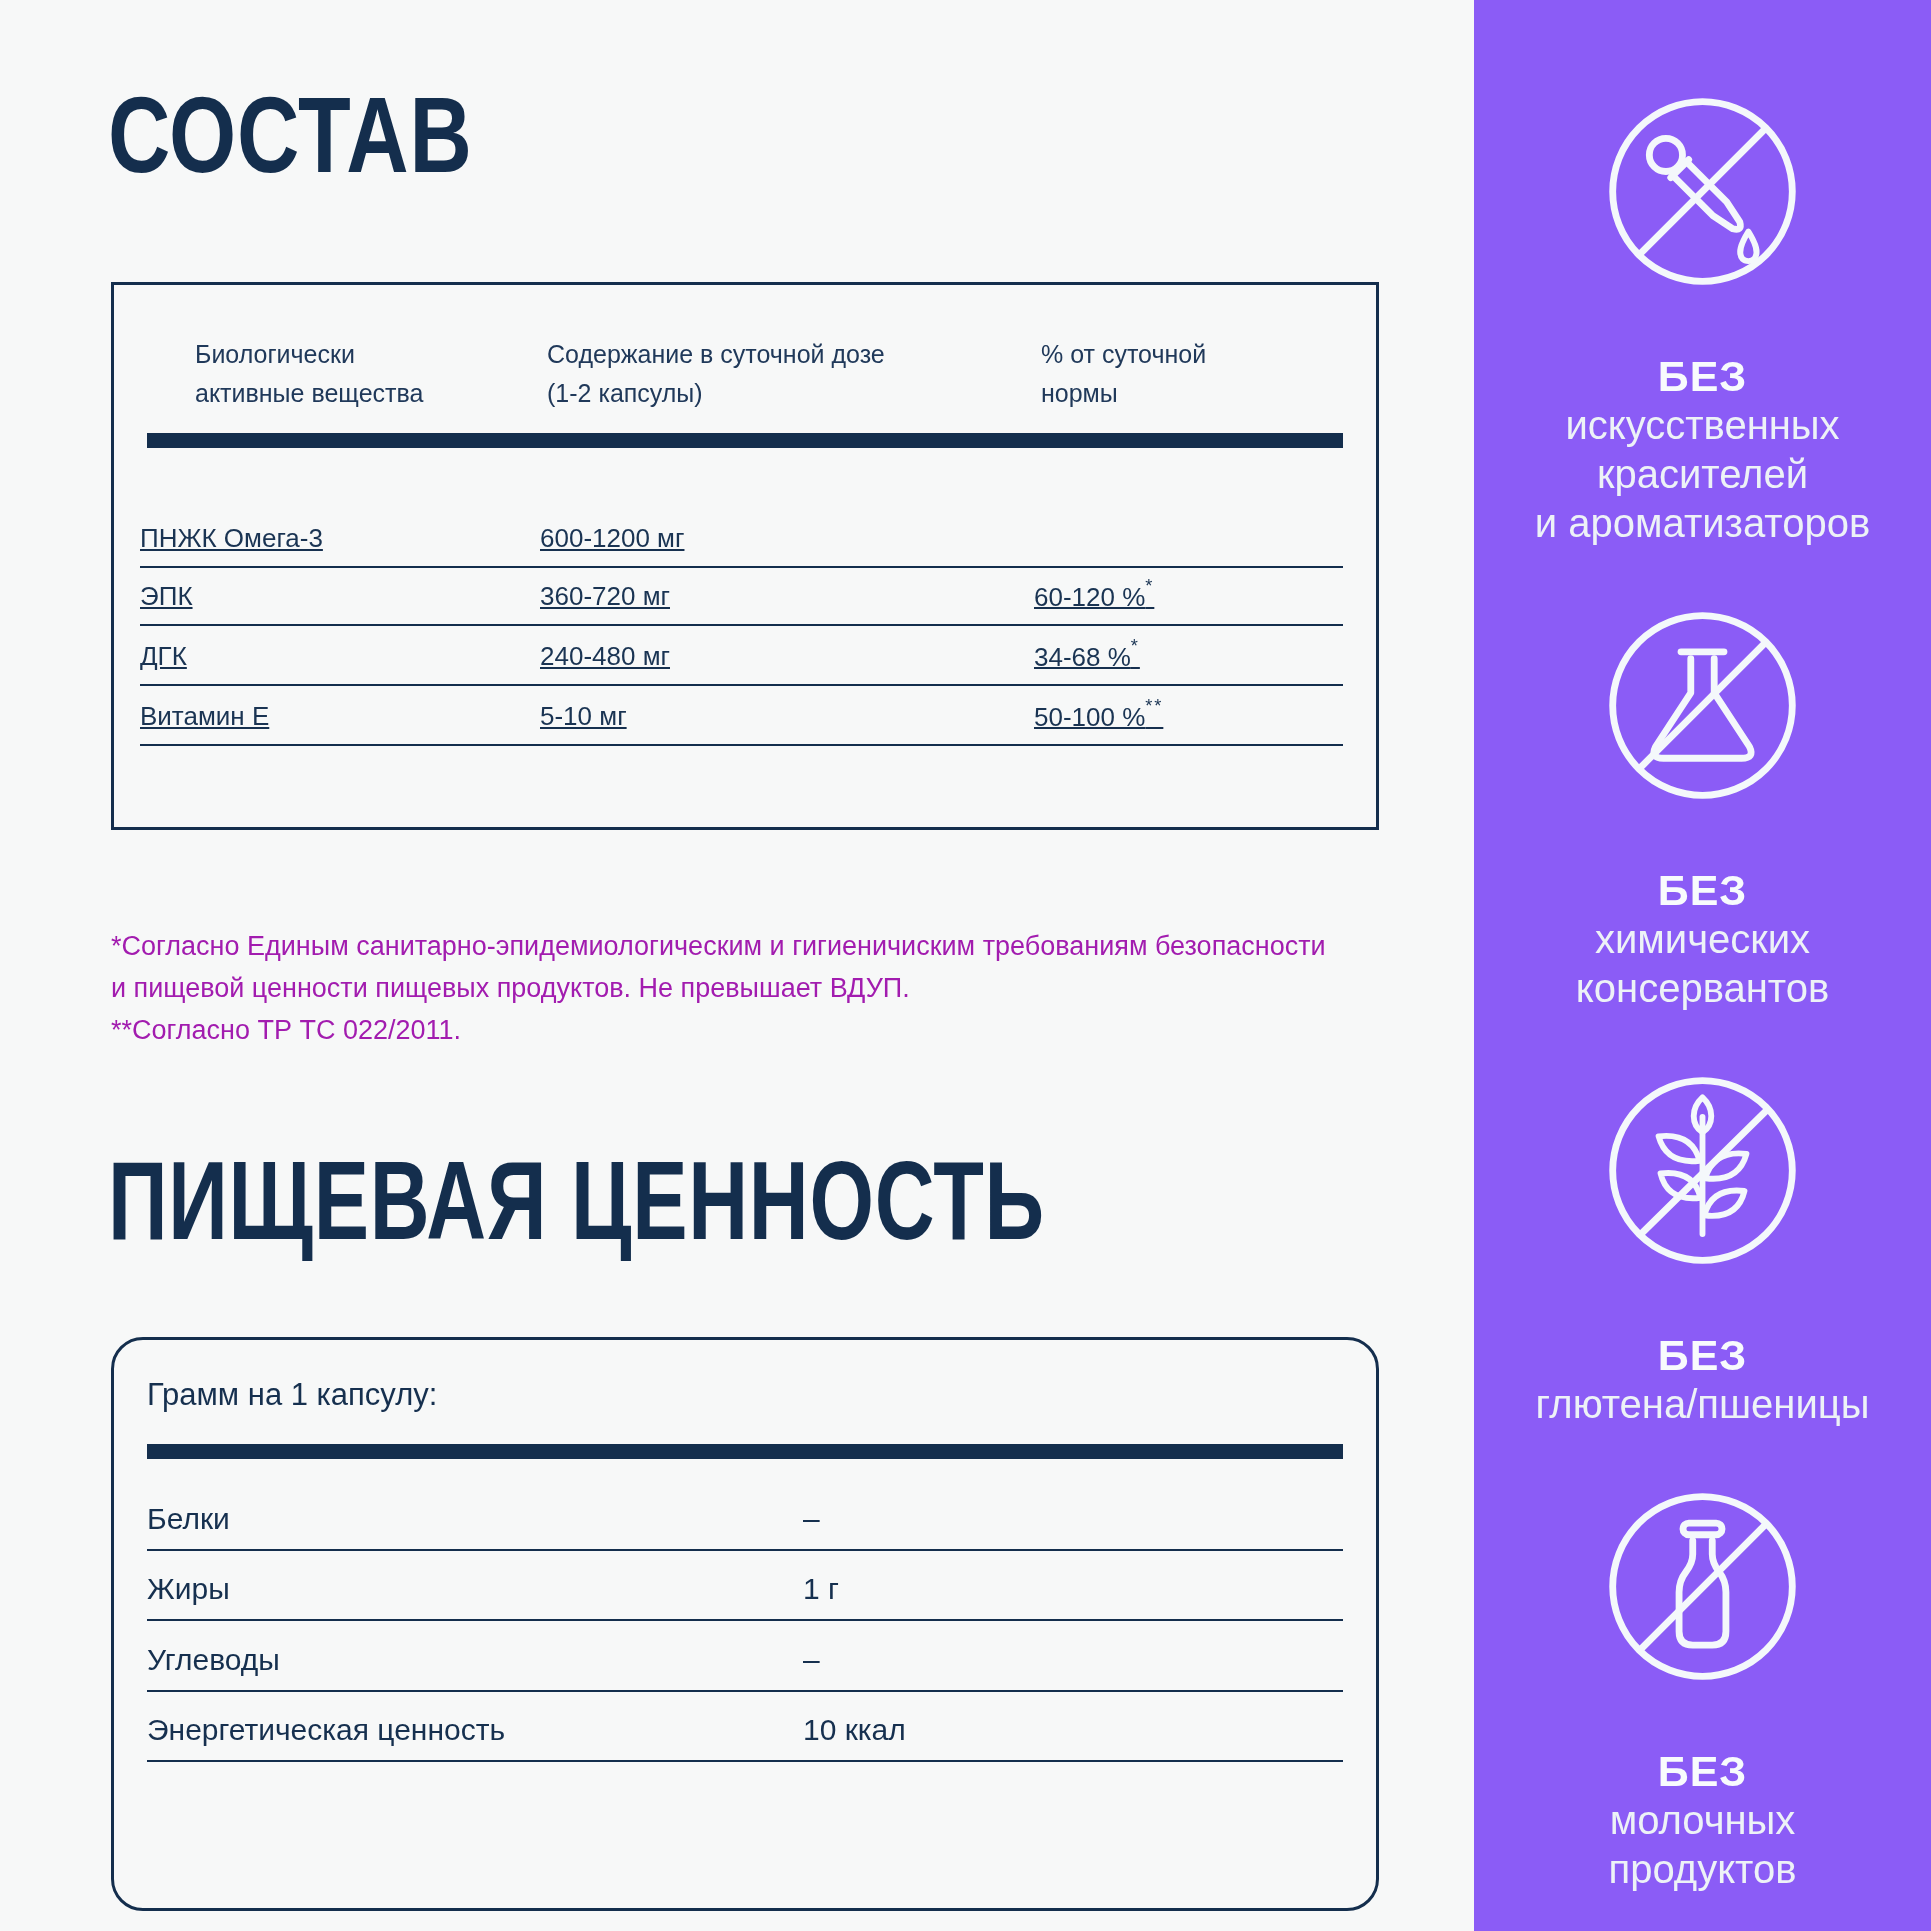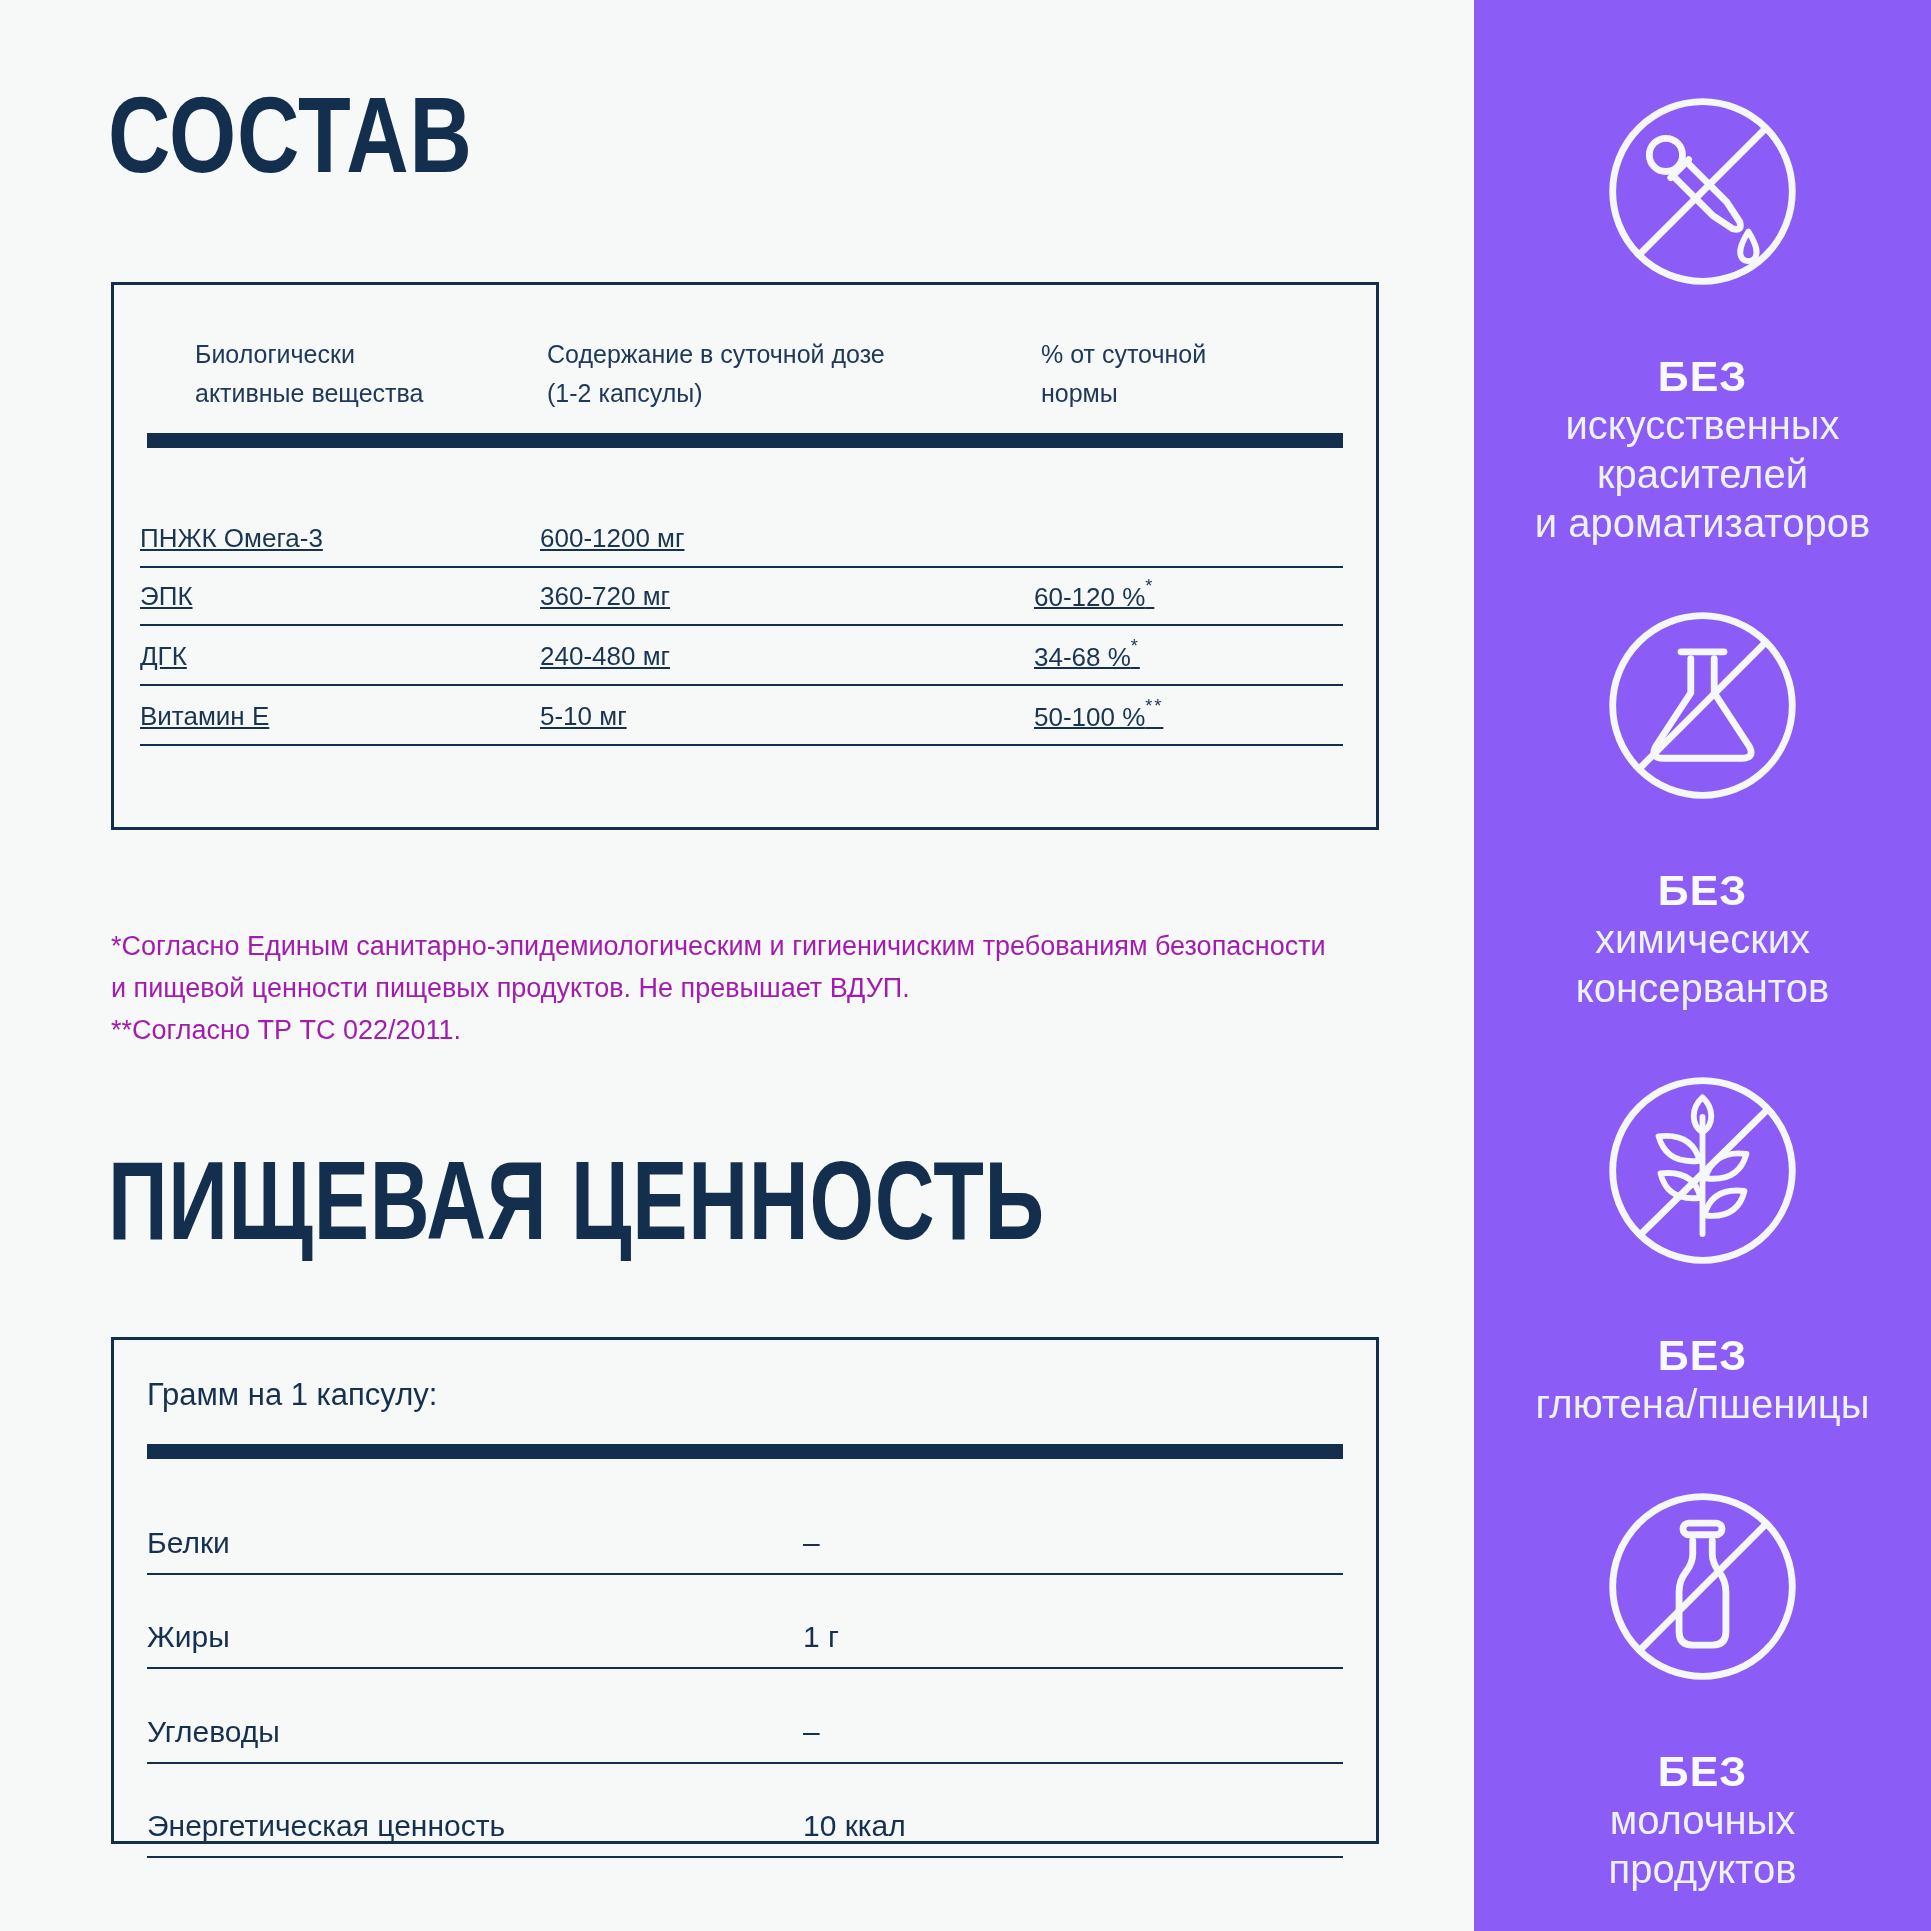--- a/index.html
+++ b/index.html
@@ -20,21 +20,21 @@
     transform-origin:left top; white-space:nowrap;
   }
   #title-sostav { top:81px; font-size:108px; transform:scaleX(0.80); }
   #title-pishch { top:1145px; font-size:112px; transform:scaleX(0.74); }
 
   .box {
     position:absolute; left:111px; width:1268px;
     border:3.9px solid #142e4d; background:transparent;
   }
   #comp-table { top:282px; height:548px; }
-  #nutr-table { top:1337px; height:507px; }
+  #nutr-table { top:1337px; height:574px;border-radius:32px; }
 
   .thick-bar { position:absolute; left:33px; right:33px; height:15.4px; background:#142e4d; }
 
   
   .t1-headers { position:absolute; top:50px; left:33px; right:33px; height:87px;
     font-size:25px; line-height:39px; color:#20395a; }
   .t1-col { position:absolute; top:0; }
   .t1-col.c1 { left:0;margin-left:48px; }
   .t1-col.c2 { left:400px; }
   .t1-col.c3 { left:894px; }
@@ -53,21 +53,21 @@
 
   
   .footnotes { position:absolute; left:111px; top:925px; width:1294px;
     font-size:27px; line-height:42px; color:#a21caf; }
 
   
   .t2-subtitle { position:absolute; top:37px; left:33px; font-size:31px; color:#16304f; }
   #nutr-table .thick-bar { top:104px; }
   .t2-rows { position:absolute; top:120px; left:33px; right:33px; }
   .t2-row { display:flex; align-items:flex-end; border-bottom:2.9px solid #142e4d;
-    padding-bottom:13.5px; font-size:30px; color:#16304f;margin-top:24px; }
+    padding-bottom:13.5px; font-size:30px; color:#16304f; }
   .t2-row.r1 { height:91px; }
   .t2-row.r2 { height:70px; }
   .t2-row.r3 { height:71px; }
   .t2-row.r4 { height:70px; }
   .t2-name  { width:656px; }
   .t2-value { flex:1; }
 
   
   .sidebar {
     position:absolute; left:1474px; top:0; width:457px; height:1931px;

